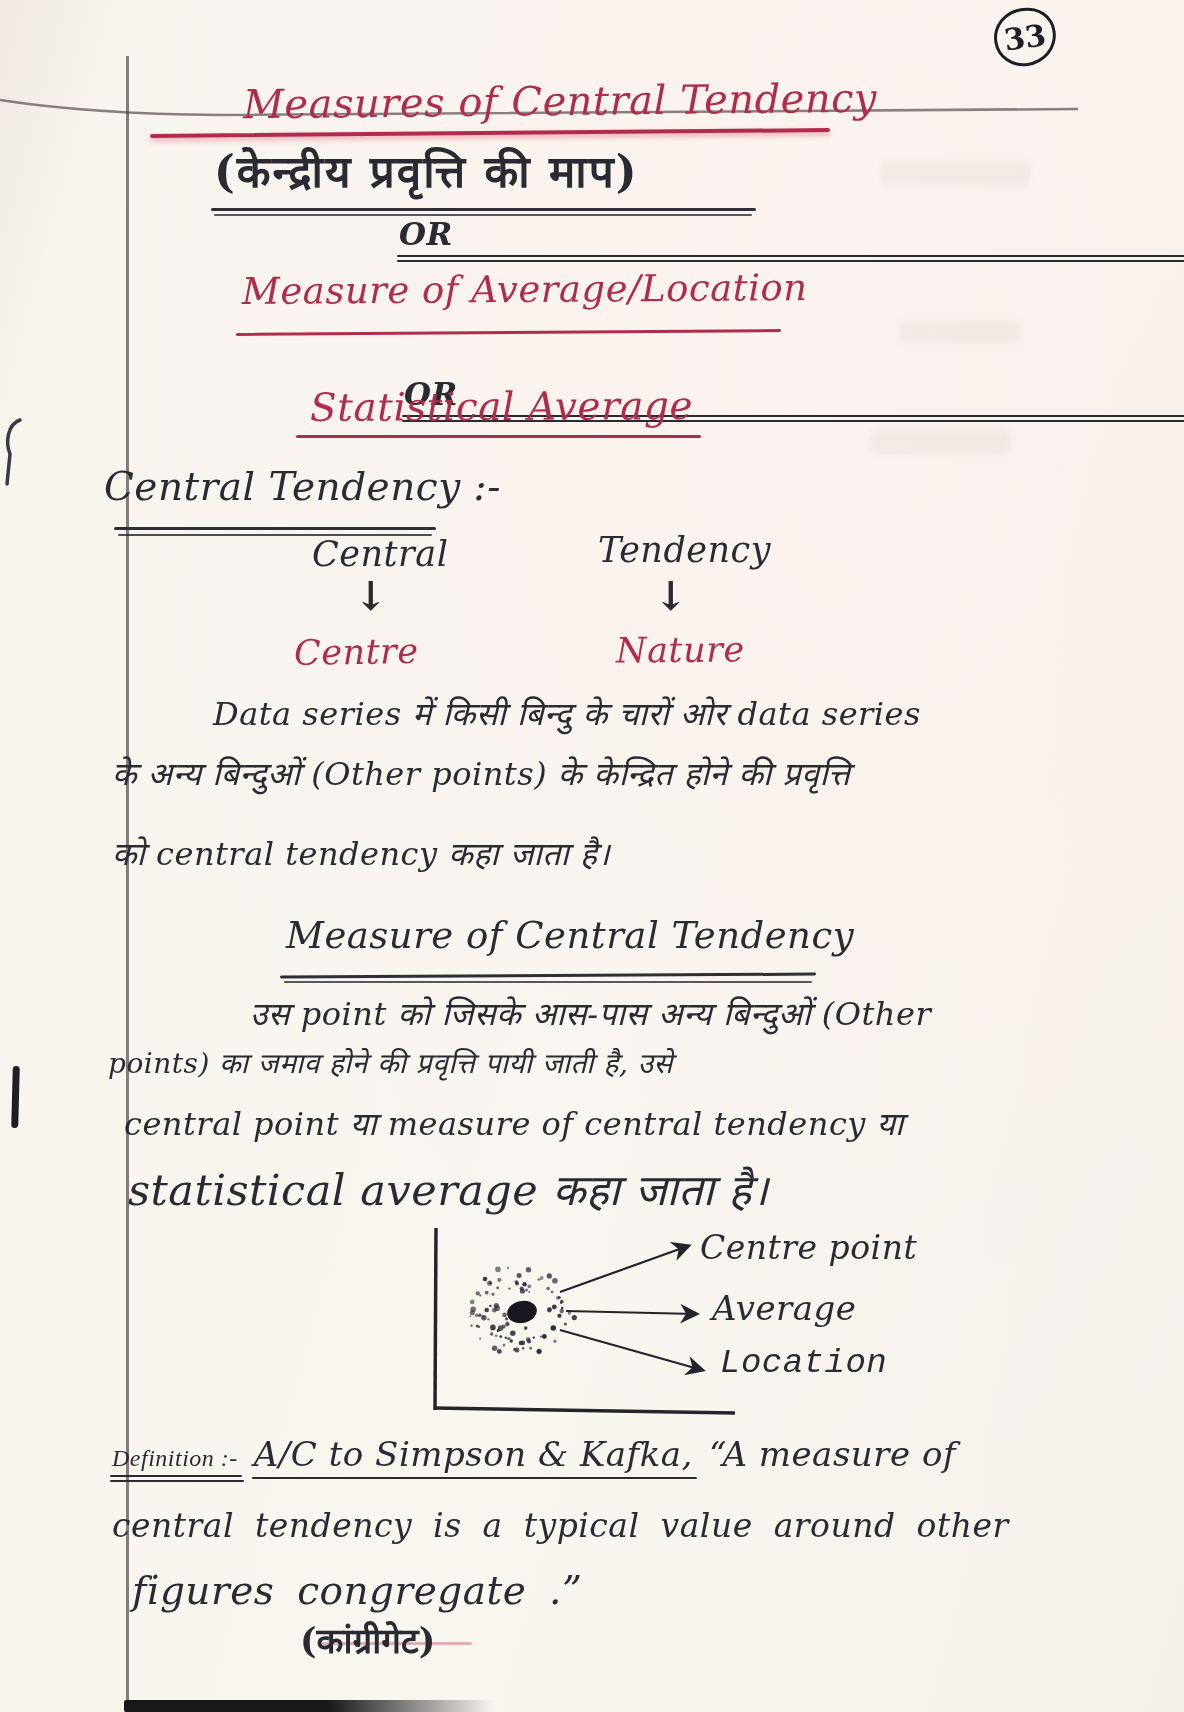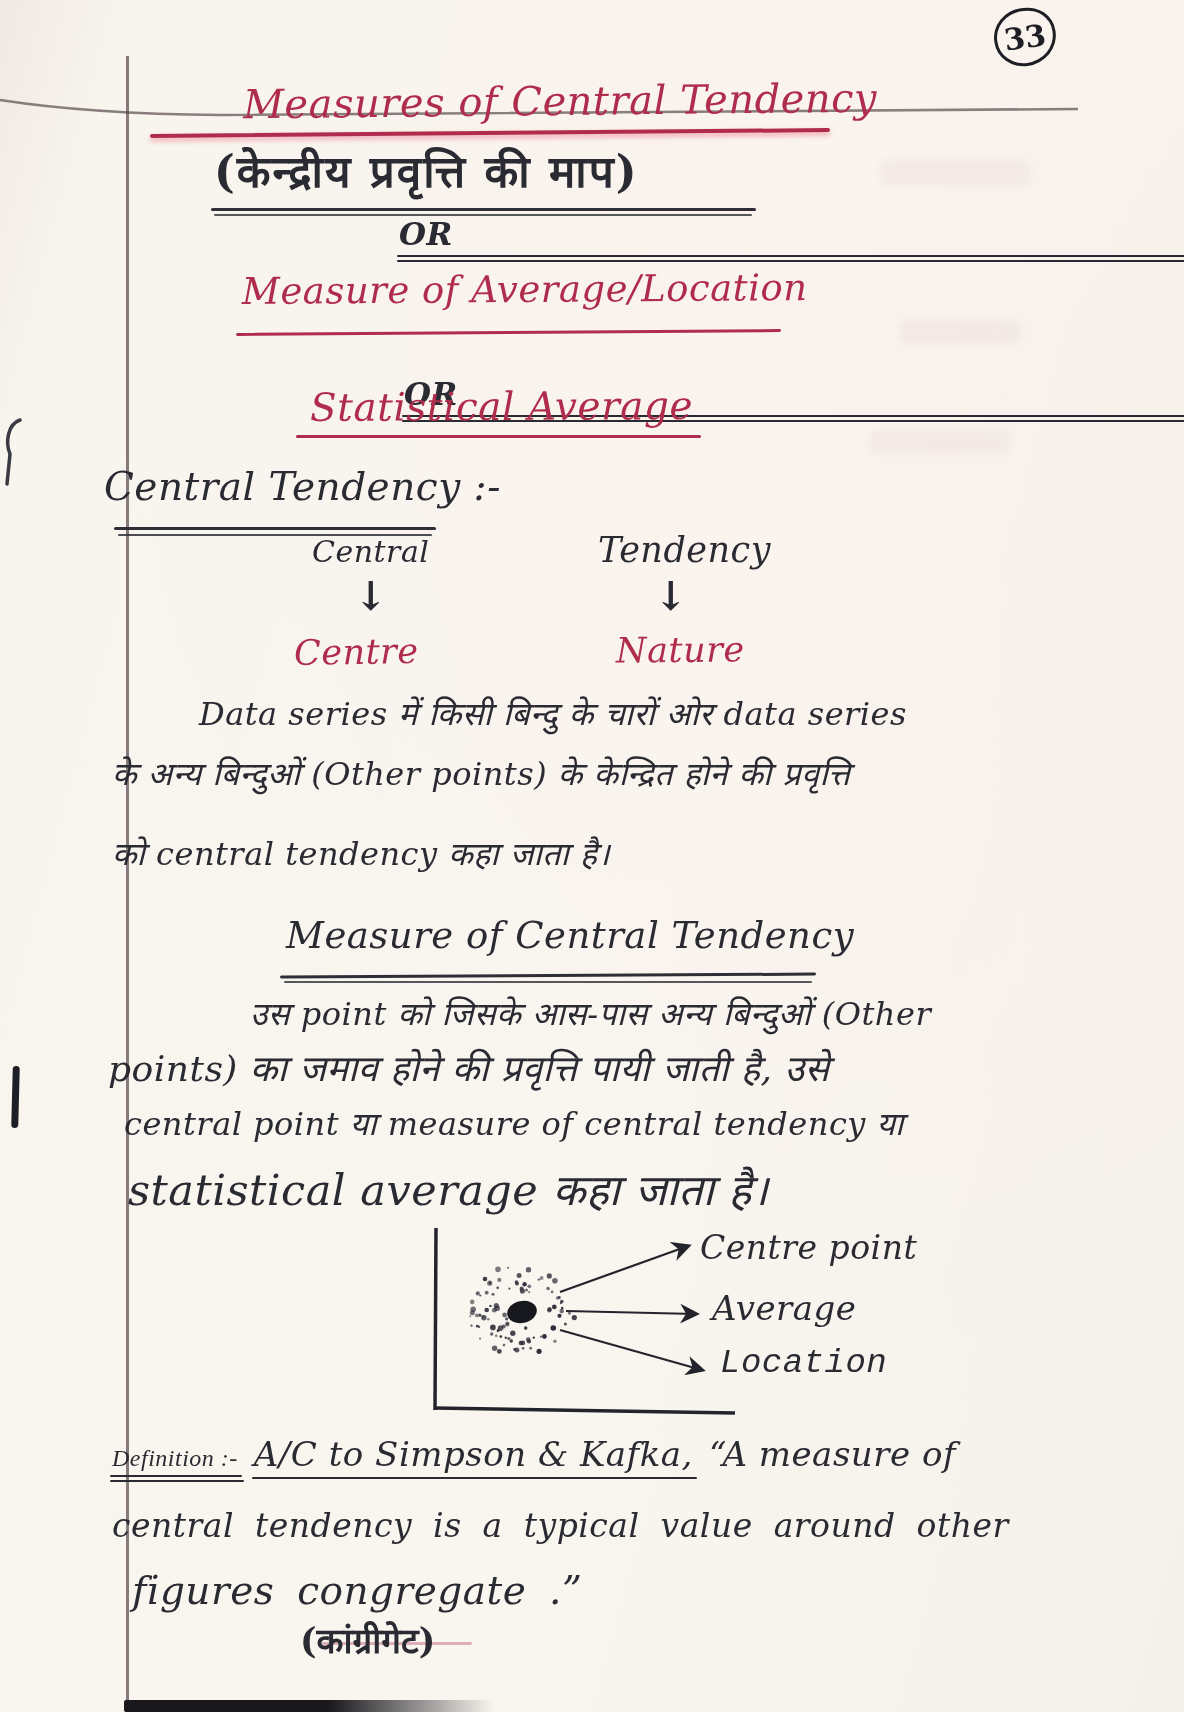--- a/index.html
+++ b/index.html
@@ -63,39 +63,39 @@
 
   <div class="abs hw u u2" style="left:404px;top:340px;font-size:31px;font-weight:bold;">OR</div>
 
   <div class="abs hw red" style="left:310px;top:384px;font-size:39px;transform:rotate(-0.3deg);">Statistical Average</div>
   <div class="line" style="left:296px;top:435px;width:405px;"></div>
 
   <div class="abs hw" style="left:104px;top:464px;font-size:39px;">Central Tendency :-</div>
   <div class="blackline" style="left:114px;top:527px;width:322px;height:3px;"></div>
   <div class="blackline" style="left:118px;top:534px;width:314px;height:2px;opacity:.85;"></div>
 
-  <div class="abs hw" style="left:312px;top:534px;font-size:30px;">Central</div>
+  <div class="abs hw" style="left:312px;top:534px;font-size:35px;">Central</div>
   <div class="abs hw" style="left:598px;top:530px;font-size:35px;">Tendency</div>
 
   <div class="abs" style="left:354px;top:572px;font-size:40px;font-weight:bold;">↓</div>
   <div class="abs" style="left:654px;top:572px;font-size:40px;font-weight:bold;">↓</div>
 
   <div class="abs hw red" style="left:294px;top:632px;font-size:35px;transform:rotate(-1deg);">Centre</div>
   <div class="abs hw red" style="left:616px;top:630px;font-size:35px;transform:rotate(-0.5deg);">Nature</div>
 
-  <div class="abs hw nl" style="left:199px;top:696px;font-size:32px;">Data series में किसी बिन्दु के चारों ओर data series</div>
+  <div class="abs hw nl" style="left:213px;top:696px;font-size:32px;">Data series में किसी बिन्दु के चारों ओर data series</div>
   <div class="abs hw nl" style="left:112px;top:756px;font-size:32px;">के अन्य बिन्दुओं (Other points) के केन्द्रित होने की प्रवृत्ति</div>
   <div class="abs hw nl" style="left:112px;top:836px;font-size:32px;">को central tendency कहा जाता है।</div>
 
   <div class="abs hw" style="left:286px;top:914px;font-size:37px;">Measure of Central Tendency</div>
   <div class="blackline" style="left:280px;top:974px;width:536px;height:3px;transform:rotate(-0.3deg);"></div>
   <div class="blackline" style="left:284px;top:981px;width:528px;height:1.5px;opacity:.8;"></div>
 
   <div class="abs hw nl" style="left:250px;top:996px;font-size:32px;">उस point को जिसके आस-पास अन्य बिन्दुओं (Other</div>
-  <div class="abs hw nl" style="left:108px;top:1048px;font-size:36px;">points) का जमाव होने की प्रवृत्ति पायी जाती है, उसे</div>
+  <div class="abs hw nl" style="left:108px;top:1048px;font-size:28px;">points) का जमाव होने की प्रवृत्ति पायी जाती है, उसे</div>
   <div class="abs hw nl" style="left:124px;top:1106px;font-size:32px;">central point या measure of central tendency या</div>
   <div class="abs hw nl" style="left:128px;top:1166px;font-size:43px;">statistical average कहा जाता है।</div>
 
   <svg class="abs" style="left:420px;top:1218px;" width="480" height="210" viewBox="0 0 480 210">
     <defs>
       <marker id="ah" viewBox="0 0 10 10" refX="8" refY="5" markerWidth="9" markerHeight="9" orient="auto-start-reverse">
         <path d="M0,0 L10,5 L0,10 L3,5 z" fill="#23232b"></path>
       </marker>
     </defs>
     <path d="M16,10 L15,192" stroke="#23232b" stroke-width="3.5" fill="none"></path>

